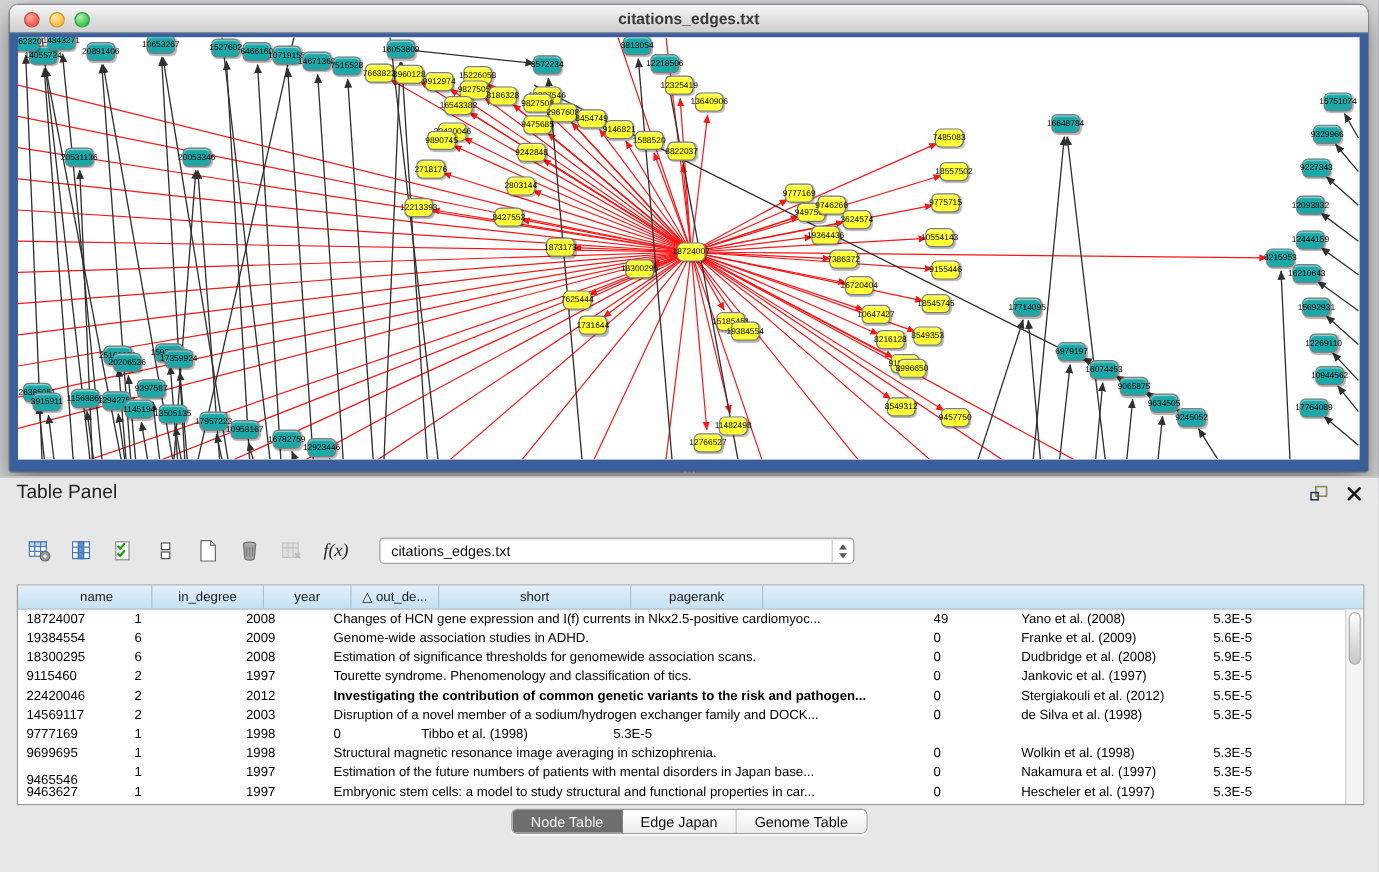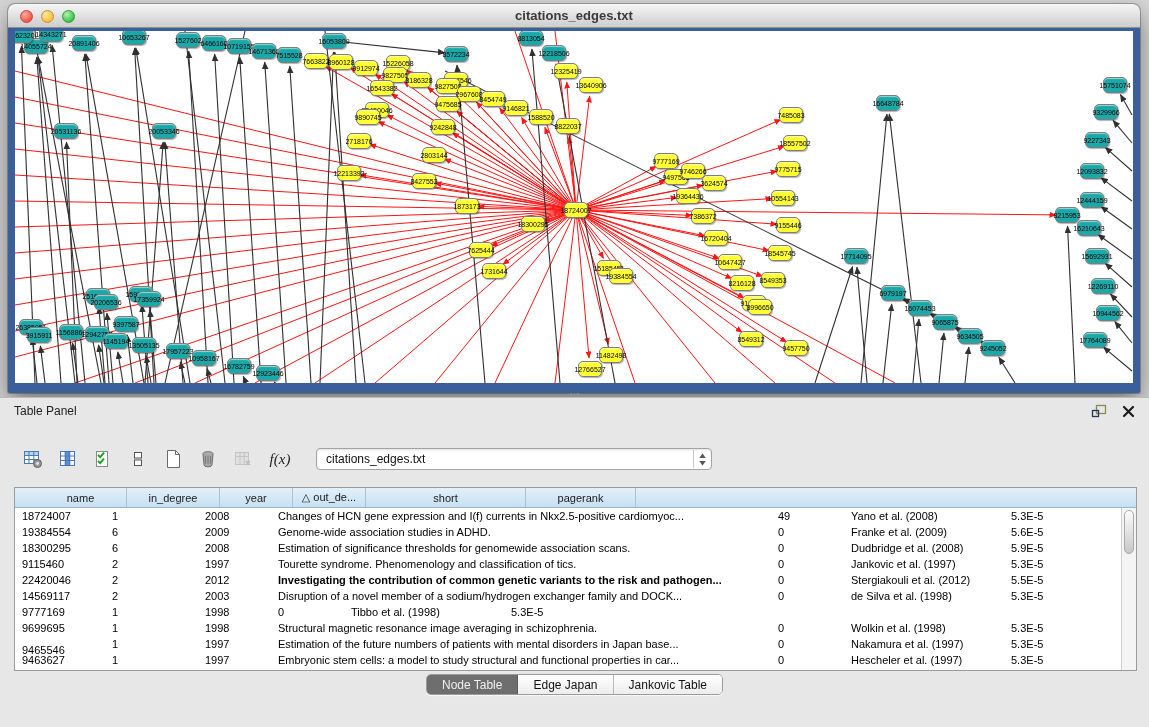--- a/index.html
+++ b/index.html
@@ -31,21 +31,21 @@
   .node.y { background:#ffff33; }
   .node.t { background:#1ba8a8; }
   .node .lbl { font-size:7px; line-height:7px; color:#000; white-space:nowrap; }
   
   .grip { position:absolute; left:570px; top:393px; width:9px; height:4px; display:flex; gap:2px; }
   .grip i { width:2px; height:2px; background:#8d8d8d; border-radius:50%; }
   
   .table-panel { position:absolute; left:0; top:397px; width:1149px; height:330px;
     background:#e7e7e7; border-top:1px solid #bcbcbc; }
   .panel-titlebar { height:26px; display:flex; align-items:center; padding:0 14px; }
-  .panel-title { font-size:12px; color:#222; }
+  .panel-title { font-size:16px; color:#222; }
   .panel-controls { margin-left:auto; display:flex; align-items:center; gap:15px; }
   .panel-controls .btn { cursor:default; display:flex; align-items:center; }
   .toolbar { position:absolute; left:22px; top:48px; height:26px; display:flex; align-items:center; gap:13px; }
   .tool { width:22px; height:22px; display:flex; align-items:center; justify-content:center; }
   .fx-btn { font-family:"Liberation Serif", serif; font-style:italic; font-size:15px; color:#222; margin-left:2px; }
   .select { width:396px; height:22px; margin-left:12px; background:#fff; border:1px solid #a3a3a3;
     border-radius:4px; position:relative; display:flex; align-items:center;
     font-size:12px; color:#111; padding-left:9px;
     box-shadow: inset 0 1px 2px rgba(0,0,0,.12); }
   .stepper { position:absolute; right:1px; top:1px; bottom:1px; width:17px;
@@ -755,17 +755,17 @@
       </div>
     <div class="vscroll">
       <div class="vthumb"></div>
     </div>
   </div>
 
   <div class="tabsbar">
     <div class="seg" id="seg-tabs">
         <div class="tab active">Node Table</div>
         <div class="tab">Edge Japan</div>
-        <div class="tab">Jankovic Table</div>
+        <div class="tab">Genome Table</div>
       </div>
   </div>
 
 </div>
 
 </body></html>

